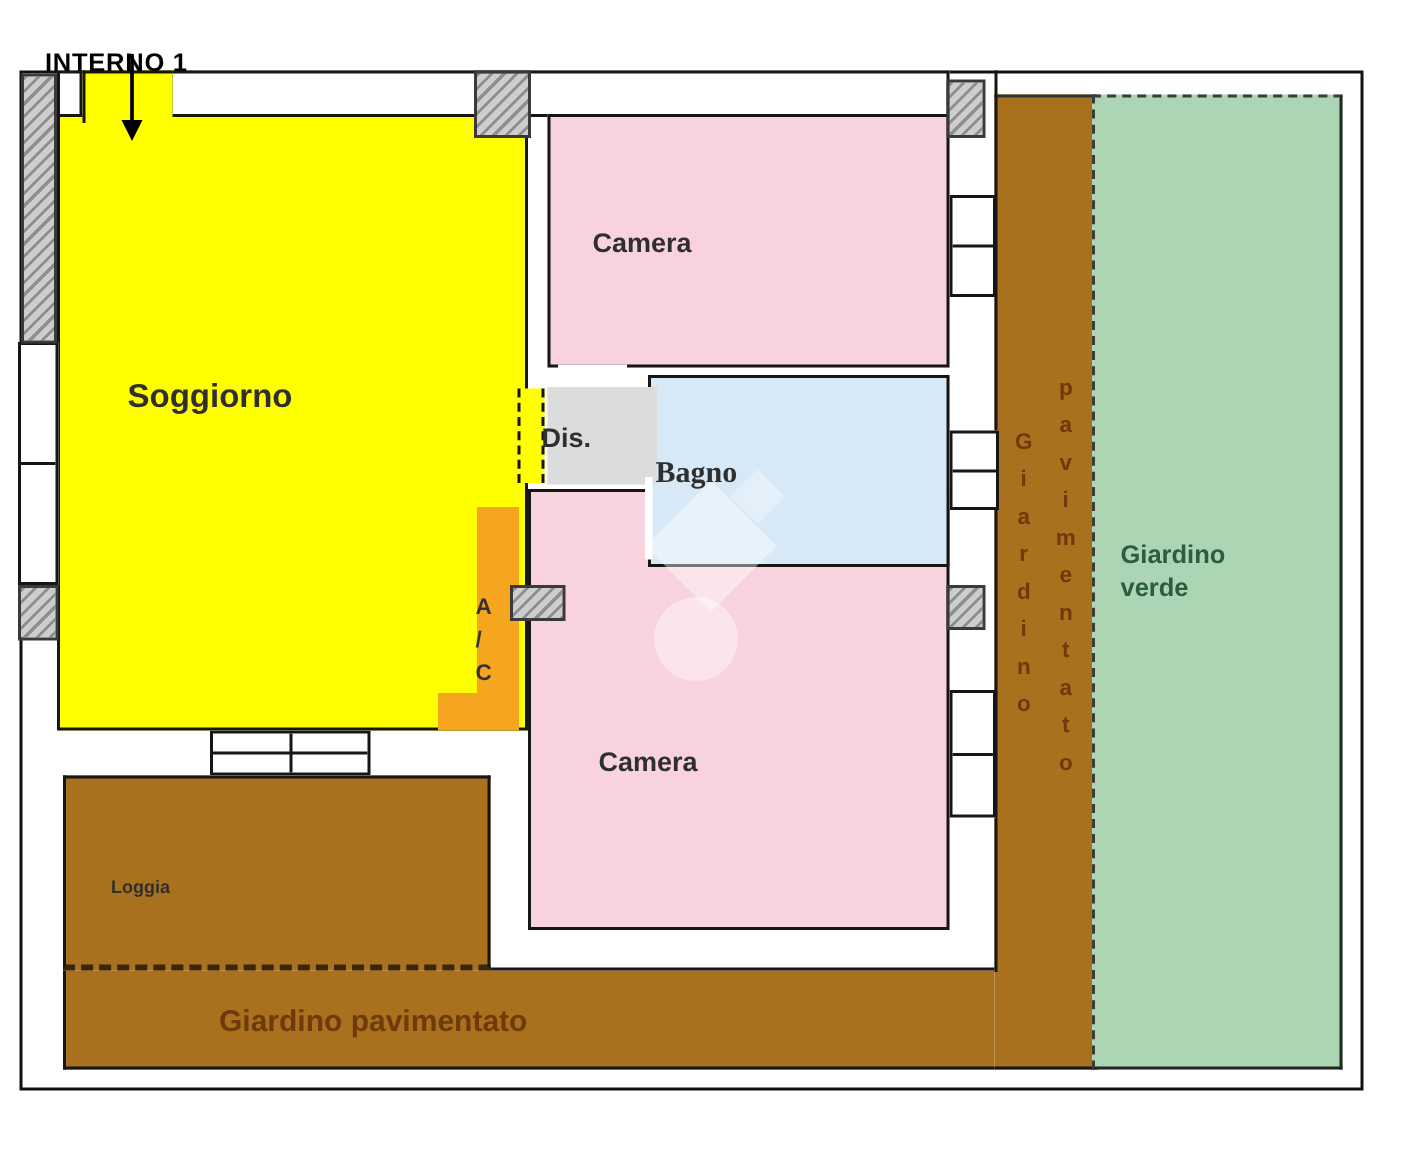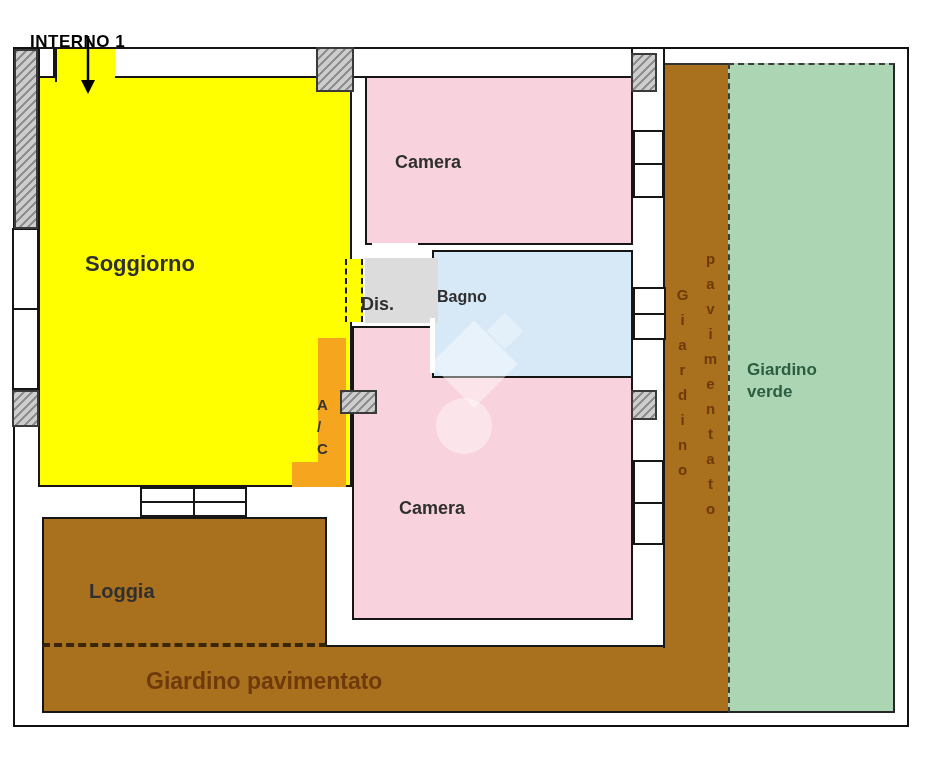--- a/index.html
+++ b/index.html
@@ -88,31 +88,31 @@
   <div class="wm diamond" style="left:492px;top:318px;width:26px;height:26px;opacity:0.3;"></div>
 
   <div class="label" style="left:30px;top:16px;font-size:17px;color:#000;letter-spacing:0.5px;text-align:left;margin-top:16px;">INTERNO 1</div>
   <svg class="abs" style="left:79px;top:36px;" width="18" height="58" viewBox="0 0 18 58">
     <line x1="9" y1="0" x2="9" y2="46" stroke="#000" stroke-width="2.5"></line>
     <polygon points="2,44 16,44 9,58" fill="#000"></polygon>
   </svg>
 
   <div class="label" style="left:85px;top:254px;width:200px;font-size:22px;">Soggiorno</div>
   <div class="label" style="left:395px;top:152px;width:200px;font-size:18px;">Camera</div>
-  <div class="label" style="left:361px;top:294px;width:80px;font-size:18px;">Dis.</div>
-  <div class="label" style="left:437px;top:287px;width:200px;font-size:16px;">Bagno</div>
+  <div class="label" style="left:361px;top:282px;width:80px;font-size:18px;">Dis.</div>
+  <div class="label" style="left:437px;top:305px;width:200px;font-size:20px;font-family:Liberation Serif, serif;">Bagno</div>
   <div class="label" style="left:399px;top:498px;width:200px;font-size:18px;">Camera</div>
   <div class="label" style="left:317px;top:394px;width:30px;font-size:15px;line-height:22px;color:#333;">
     <div>A</div>
     <div>/</div>
     <div>C</div>
   </div>
-  <div class="label" style="left:89px;top:581px;width:200px;font-size:20px;">Loggia</div>
+  <div class="label" style="left:74px;top:581px;width:200px;font-size:12px;">Loggia</div>
 
-  <div class="label" style="left: 146px; top: 671px; width: 400px; font-size: 23px; color: rgb(111, 58, 10);">Giardino pavimentato</div>
+  <div class="label" style="left: 146px; top: 671px; width: 400px; font-size: 20px; color: rgb(111, 58, 10);">Giardino pavimentato</div>
   <div class="vtext" style="left: 672px; top: 286px; color: rgb(111, 58, 10);">Giardino</div>
   <div class="vtext" style="left: 700px; top: 250px; color: rgb(111, 58, 10);">pavimentato</div>
   <div class="label" style="left: 747px; top: 359px; width: 140px; font-size: 17px; line-height: 22px; color: rgb(43, 93, 64);">
     <div>Giardino</div>
     <div>verde</div>
   </div>
 
 </div>
 
 </body></html>

